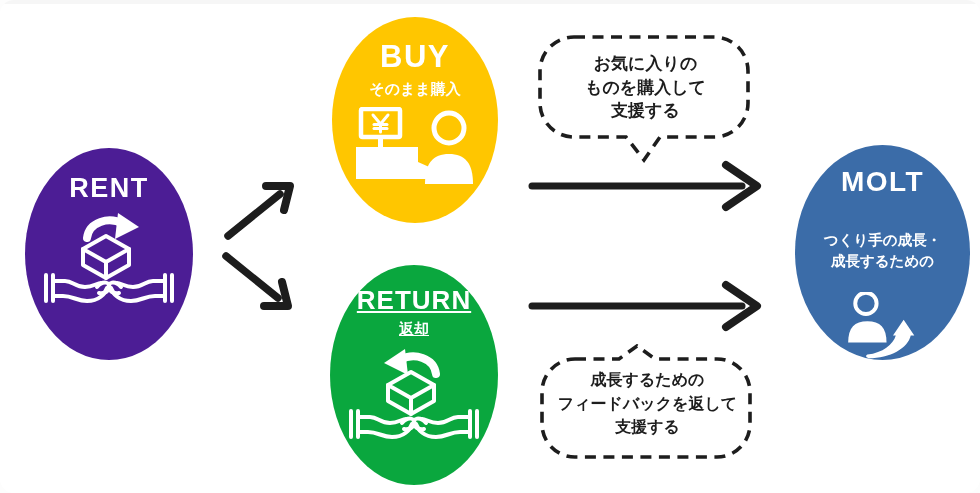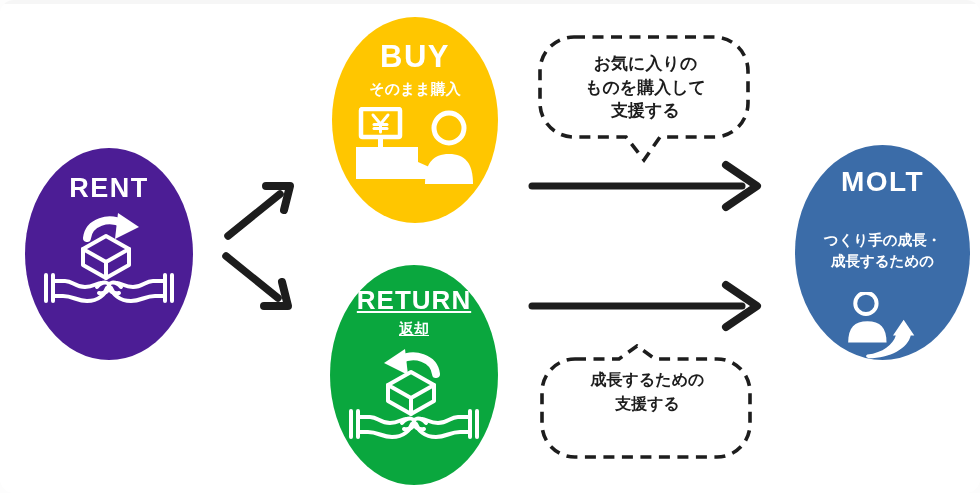--- a/index.html
+++ b/index.html
@@ -215,16 +215,17 @@
     <div>お気に入りの</div>
     <div>ものを購入して</div>
     <div>支援する</div>
   </div>
 
   <svg class="abs" style="left:538px;top:344px;" width="219" height="122" viewBox="0 0 219 122">
     <path d="M37,15 H81 L99,2 L117,15 H179 A33,33 0 0 1 212,48 V80 A33,33 0 0 1 179,113 H37 A33,33 0 0 1 4,80 V48 A33,33 0 0 1 37,15 Z" fill="#ffffff" stroke="#1d1d1d" stroke-width="3.6" stroke-dasharray="11 7.5"></path>
   </svg>
   <div class="bubble-text" style="left:538px;top:368px;width:219px;font-size:16px;">
     <div>成長するための</div>
+    <div>フィードバックを返して</div>
     <div>支援する</div>
   </div>
 
 </div>
 
 </body></html>

